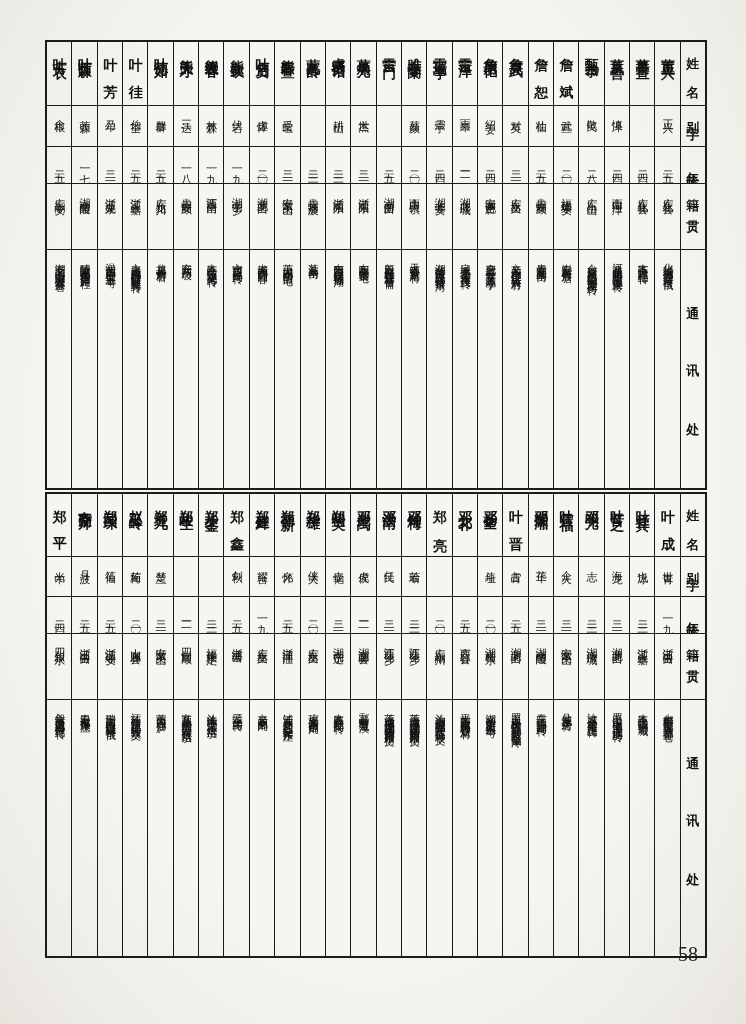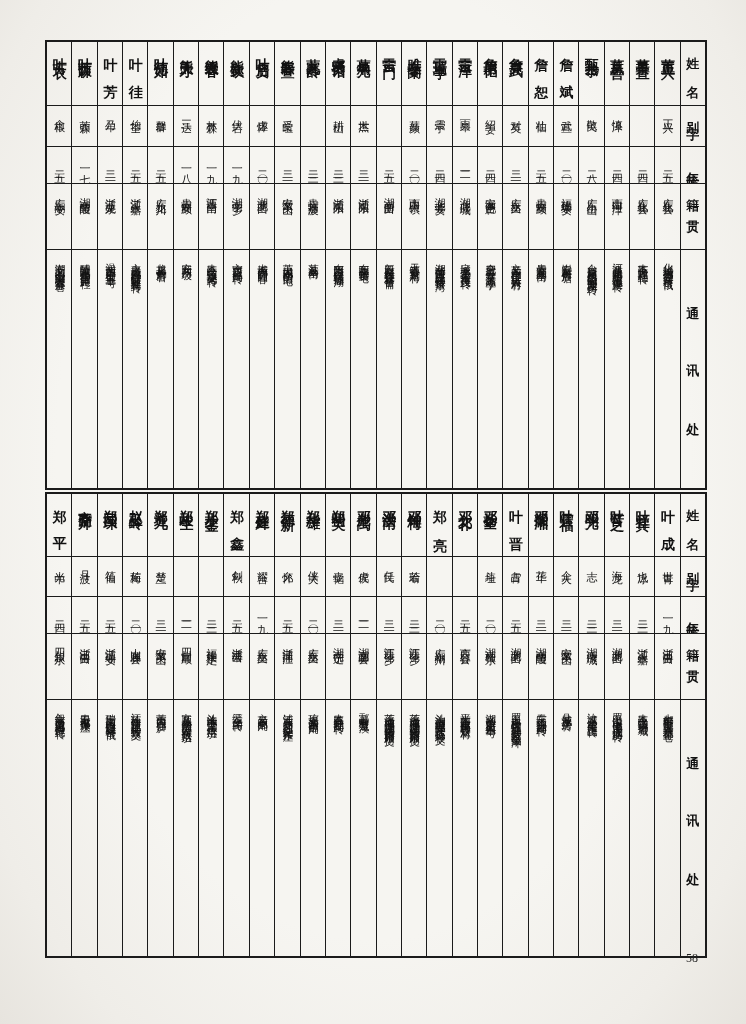--- a/index.html
+++ b/index.html
@@ -63,21 +63,21 @@
   
   .hcell .vt{font-size:13px;font-weight:700;}
   .h-name{letter-spacing:2.2em;}
   .h-courtesy{letter-spacing:0.4em;}
   .h-age{letter-spacing:0.2em;}
   .h-native{letter-spacing:1.6em;}
   .h-address{letter-spacing:4.5em;padding-top:40px;}
   .page-number{
     position:absolute;
     right:48px;bottom:58px;
-    font-size:12px;
+    font-size:20px;
     font-family:"Liberation Serif","DejaVu Serif",serif;
     color:#222;
   }
 </style>
 </head>
 <body>
 
 <div class="page">
 
   <div class="block block-top">

